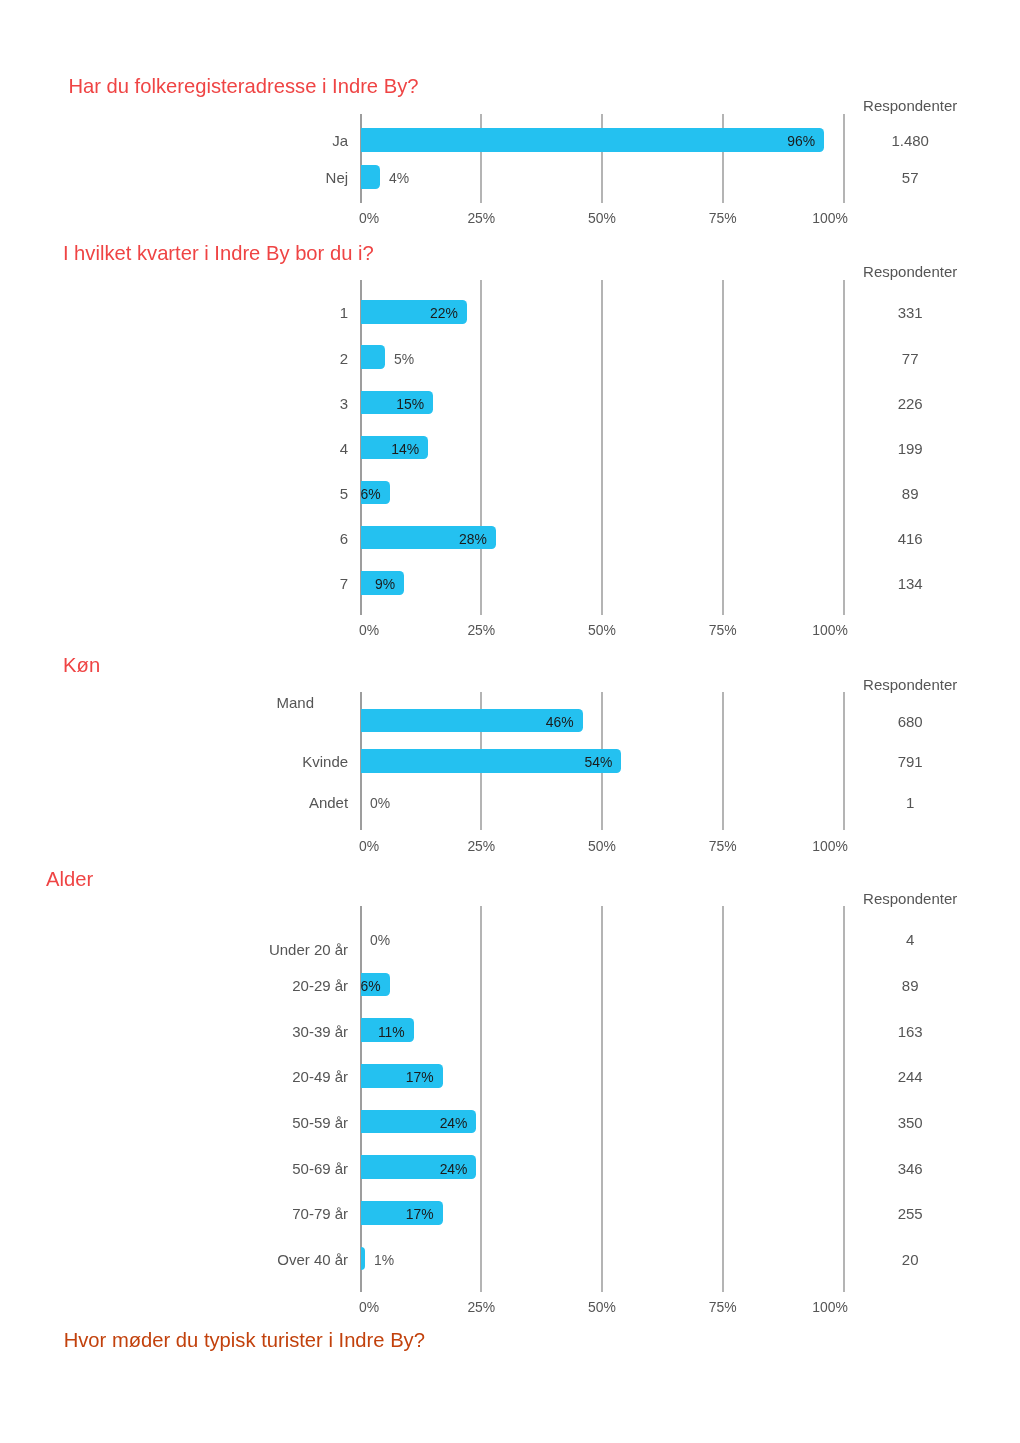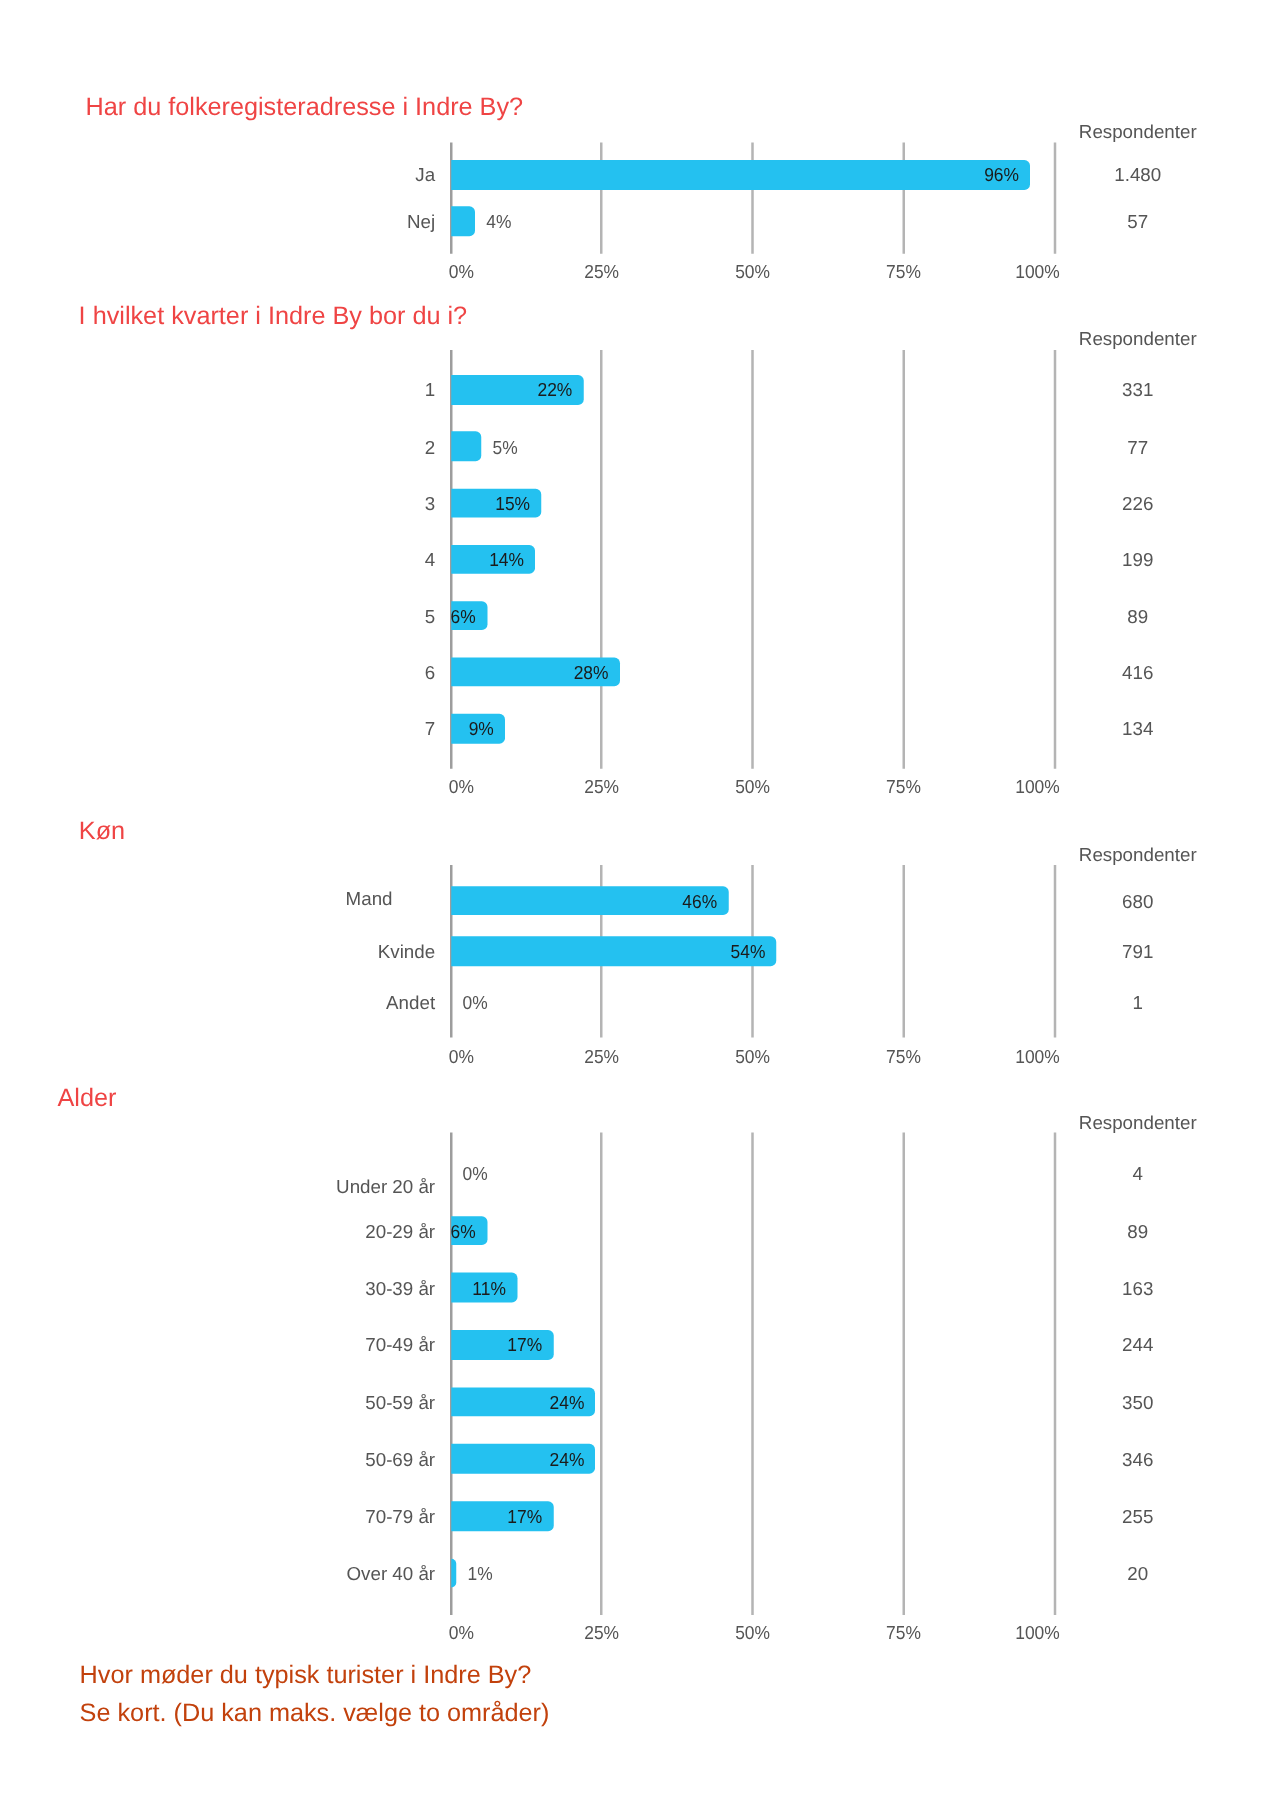--- a/index.html
+++ b/index.html
@@ -126,21 +126,21 @@
       <div class="gridline" style="left:480px;top:692.3px;height:137.7px"></div>
       <div class="tick-label" style="left:0;top:837.5px;width:962.65px;text-align:center;transform-origin:center center;transform:scaleX(0.928)">25%</div>
       <div class="gridline" style="left:601px;top:692.3px;height:137.7px"></div>
       <div class="tick-label" style="left:0;top:837.5px;width:1204.1px;text-align:center;transform-origin:center center;transform:scaleX(0.928)">50%</div>
       <div class="gridline" style="left:722px;top:692.3px;height:137.7px"></div>
       <div class="tick-label" style="left:0;top:837.5px;width:1445.55px;text-align:center;transform-origin:center center;transform:scaleX(0.928)">75%</div>
       <div class="gridline" style="left:843px;top:692.3px;height:137.7px"></div>
       <div class="tick-label" style="left:0;top:837.5px;width:847.8px;text-align:right;transform-origin:right center;transform:scaleX(0.928)">100%</div>
     </div>
     <div class="row">
-      <div class="cat-label" style="top:712px;width:314px">Mand</div>
+      <div class="cat-label" style="top:695px;width:314px">Mand</div>
       <div class="bar" style="left:360.6px;top:708.6px;width:222.13px;height:23.6px"></div>
       <div class="bar-label inside" style="left:0;top:713.7px;width:573.73px;text-align:right;transform-origin:right center;transform:scaleX(0.928)">46%</div>
       <div class="resp-val" style="top:713.7px;width:1820.4px">680</div>
     </div>
     <div class="row">
       <div class="cat-label" style="top:754.3px;width:348.1px">Kvinde</div>
       <div class="bar" style="left:360.6px;top:749.2px;width:260.77px;height:23.6px"></div>
       <div class="bar-label inside" style="left:0;top:754.3px;width:612.37px;text-align:right;transform-origin:right center;transform:scaleX(0.928)">54%</div>
       <div class="resp-val" style="top:754.3px;width:1820.4px">791</div>
     </div>
@@ -177,21 +177,21 @@
       <div class="bar-label inside" style="left:0;top:977.87px;width:380.57px;text-align:right;transform-origin:right center;transform:scaleX(0.928)">6%</div>
       <div class="resp-val" style="top:977.87px;width:1820.4px">89</div>
     </div>
     <div class="row">
       <div class="cat-label" style="top:1023.54px;width:348.1px">30-39 år</div>
       <div class="bar" style="left:360.6px;top:1018.44px;width:53.12px;height:23.6px"></div>
       <div class="bar-label inside" style="left:0;top:1023.54px;width:404.72px;text-align:right;transform-origin:right center;transform:scaleX(0.928)">11%</div>
       <div class="resp-val" style="top:1023.54px;width:1820.4px">163</div>
     </div>
     <div class="row">
-      <div class="cat-label" style="top:1069.21px;width:348.1px">70-49 år</div>
+      <div class="cat-label" style="top:1069.21px;width:348.1px">20-49 år</div>
       <div class="bar" style="left:360.6px;top:1064.11px;width:82.09px;height:23.6px"></div>
       <div class="bar-label inside" style="left:0;top:1069.21px;width:433.69px;text-align:right;transform-origin:right center;transform:scaleX(0.928)">17%</div>
       <div class="resp-val" style="top:1069.21px;width:1820.4px">244</div>
     </div>
     <div class="row">
       <div class="cat-label" style="top:1114.88px;width:348.1px">50-59 år</div>
       <div class="bar" style="left:360.6px;top:1109.78px;width:115.9px;height:23.6px"></div>
       <div class="bar-label inside" style="left:0;top:1114.88px;width:467.5px;text-align:right;transform-origin:right center;transform:scaleX(0.928)">24%</div>
       <div class="resp-val" style="top:1114.88px;width:1820.4px">350</div>
     </div>
@@ -208,14 +208,13 @@
       <div class="resp-val" style="top:1206.22px;width:1820.4px">255</div>
     </div>
     <div class="row">
       <div class="cat-label" style="top:1251.89px;width:348.1px">Over 40 år</div>
       <div class="bar" style="left:360.6px;top:1246.79px;width:4.83px;height:23.6px"></div>
       <div class="bar-label outside" style="left:374.43px;top:1251.89px;transform-origin:left center;transform:scaleX(0.928)">1%</div>
       <div class="resp-val" style="top:1251.89px;width:1820.4px">20</div>
     </div>
   </div>
   <div class="footnote" style="left:63.7px;top:1330.1px">Hvor møder du typisk turister i Indre By?</div>
-  <div class="footnote" style="left:63.7px;top:1360.6px">Se kort. (Du kan maks. vælge to områder)</div>
 </div>
 
 </body></html>

